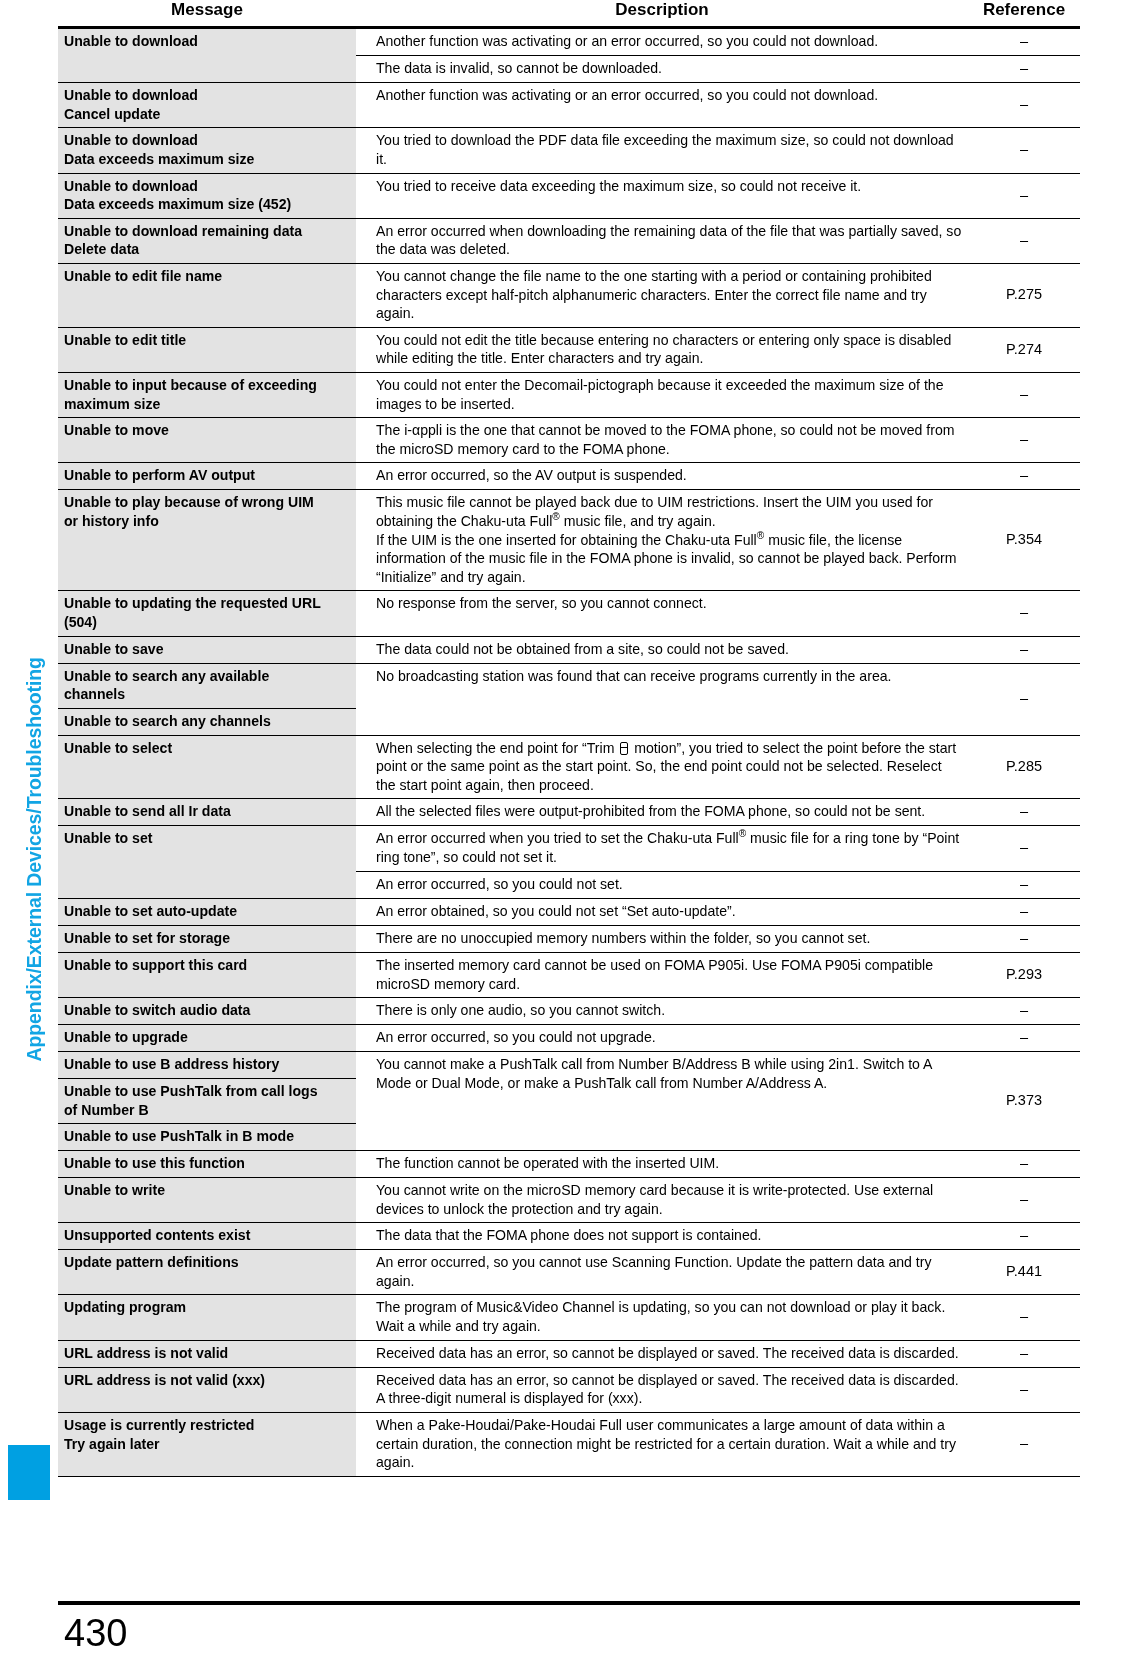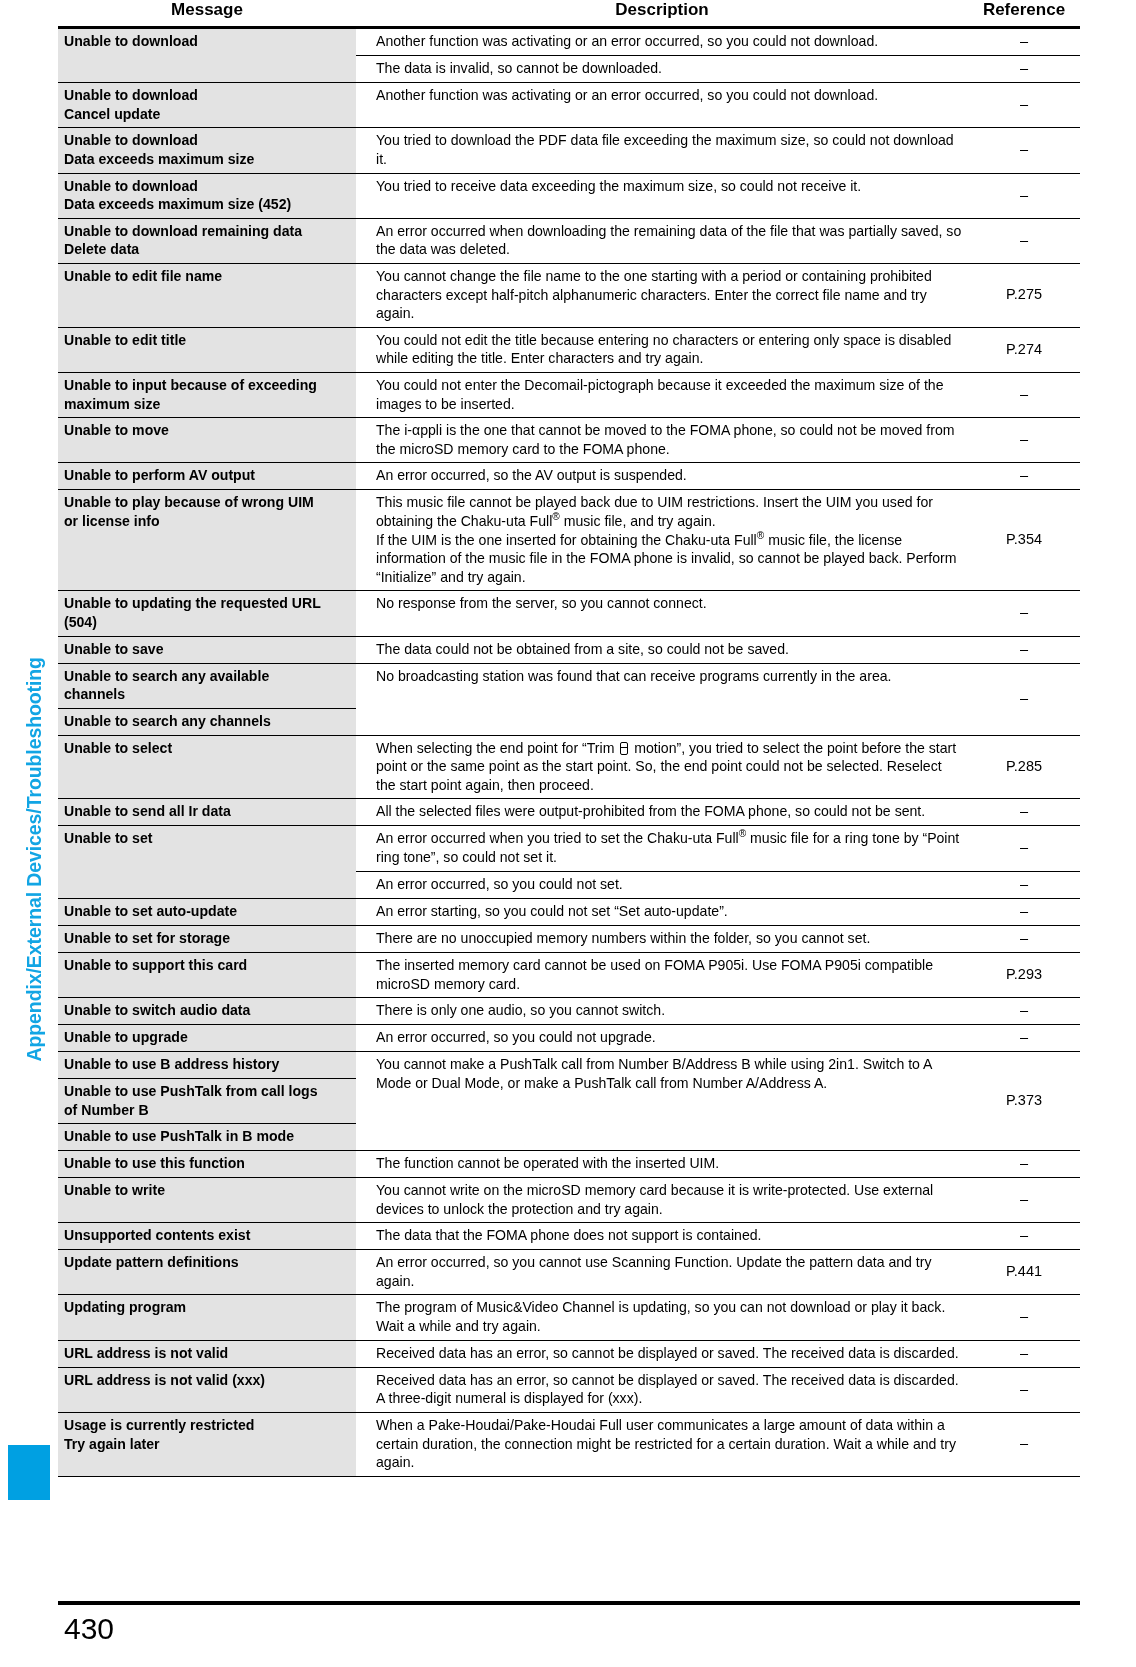--- a/index.html
+++ b/index.html
@@ -152,21 +152,21 @@
     left: 58px;
     top: 1601px;
     width: 1022px;
     height: 4px;
     background: #000;
   }
   #folio {
     position: absolute;
     left: 64px;
     top: 1612px;
-    font-size: 30px;
+    font-size: 38px;
     font-weight: normal;
     letter-spacing: 0px;
     color: #000;
   }
 </style>
 </head>
 <body>
 
 <div id="side-tab">
   <div id="side-tab-label">Appendix/External Devices/Troubleshooting</div>
@@ -288,21 +288,21 @@
             <div>Unable to perform AV output</div>
           </td>
           <td class="desc">
             <span style="display: block;">An error occurred, so the AV output is suspended.</span>
           </td>
           <td class="ref">–</td>
         </tr>
         <tr>
           <td class="msg">
             <div>Unable to play because of wrong UIM</div>
-            <div>or license info</div>
+            <div>or history info</div>
           </td>
           <td class="desc">
             <span style="display: block;">This music file cannot be played back due to UIM restrictions. Insert the UIM you used for obtaining the Chaku-uta Full<sup class="reg">®</sup> music file, and try again.</span>
             <span style="display: block;">If the UIM is the one inserted for obtaining the Chaku-uta Full<sup class="reg">®</sup> music file, the license information of the music file in the FOMA phone is invalid, so cannot be played back. Perform “Initialize” and try again.</span>
           </td>
           <td class="ref">P.354</td>
         </tr>
         <tr>
           <td class="msg">
             <div>Unable to updating the requested URL</div>
@@ -368,21 +368,21 @@
           <td class="desc">
             <span style="display: block;">An error occurred, so you could not set.</span>
           </td>
           <td class="ref">–</td>
         </tr>
         <tr>
           <td class="msg">
             <div>Unable to set auto-update</div>
           </td>
           <td class="desc">
-            <span style="display: block;">An error starting, so you could not set “Set auto-update”.</span>
+            <span style="display: block;">An error obtained, so you could not set “Set auto-update”.</span>
           </td>
           <td class="ref">–</td>
         </tr>
         <tr>
           <td class="msg">
             <div>Unable to set for storage</div>
           </td>
           <td class="desc">
             <span style="display: block;">There are no unoccupied memory numbers within the folder, so you cannot set.</span>
           </td>

